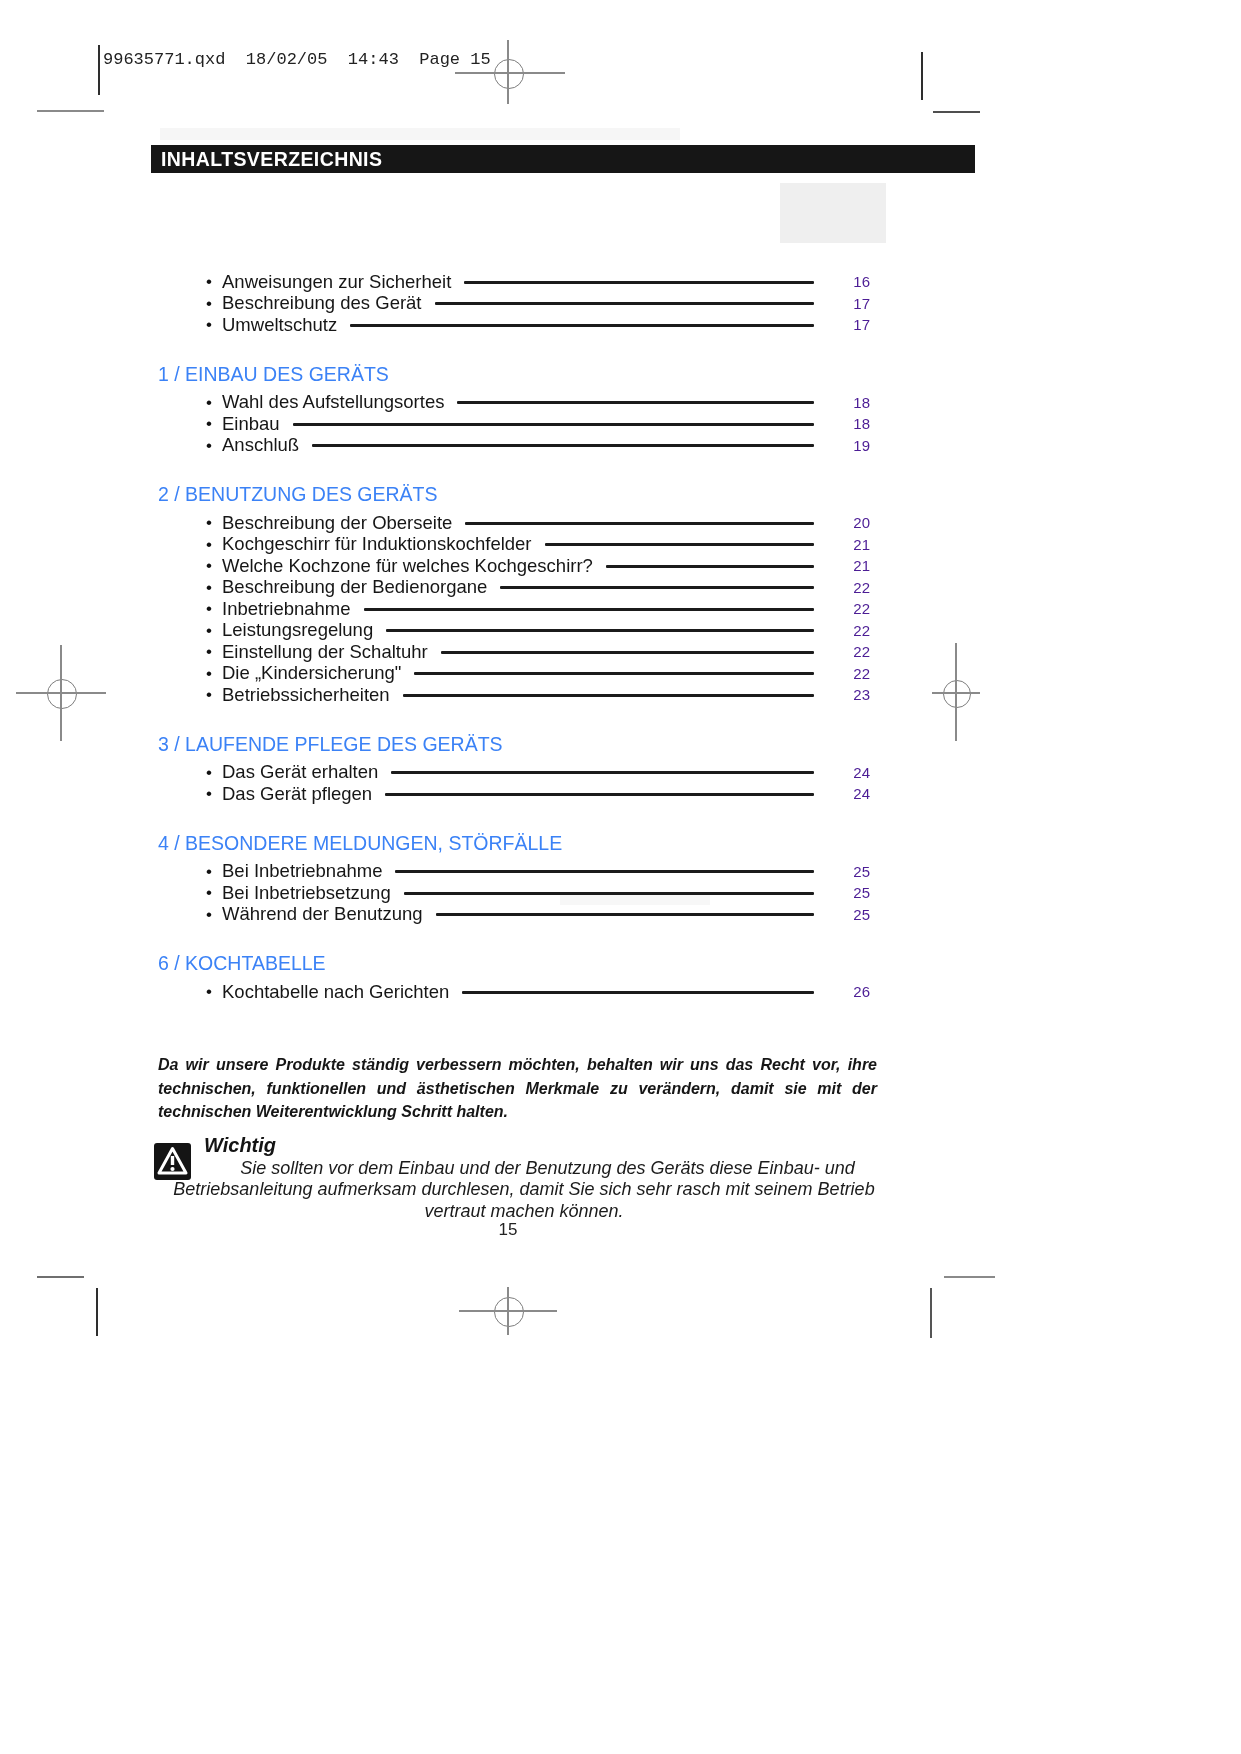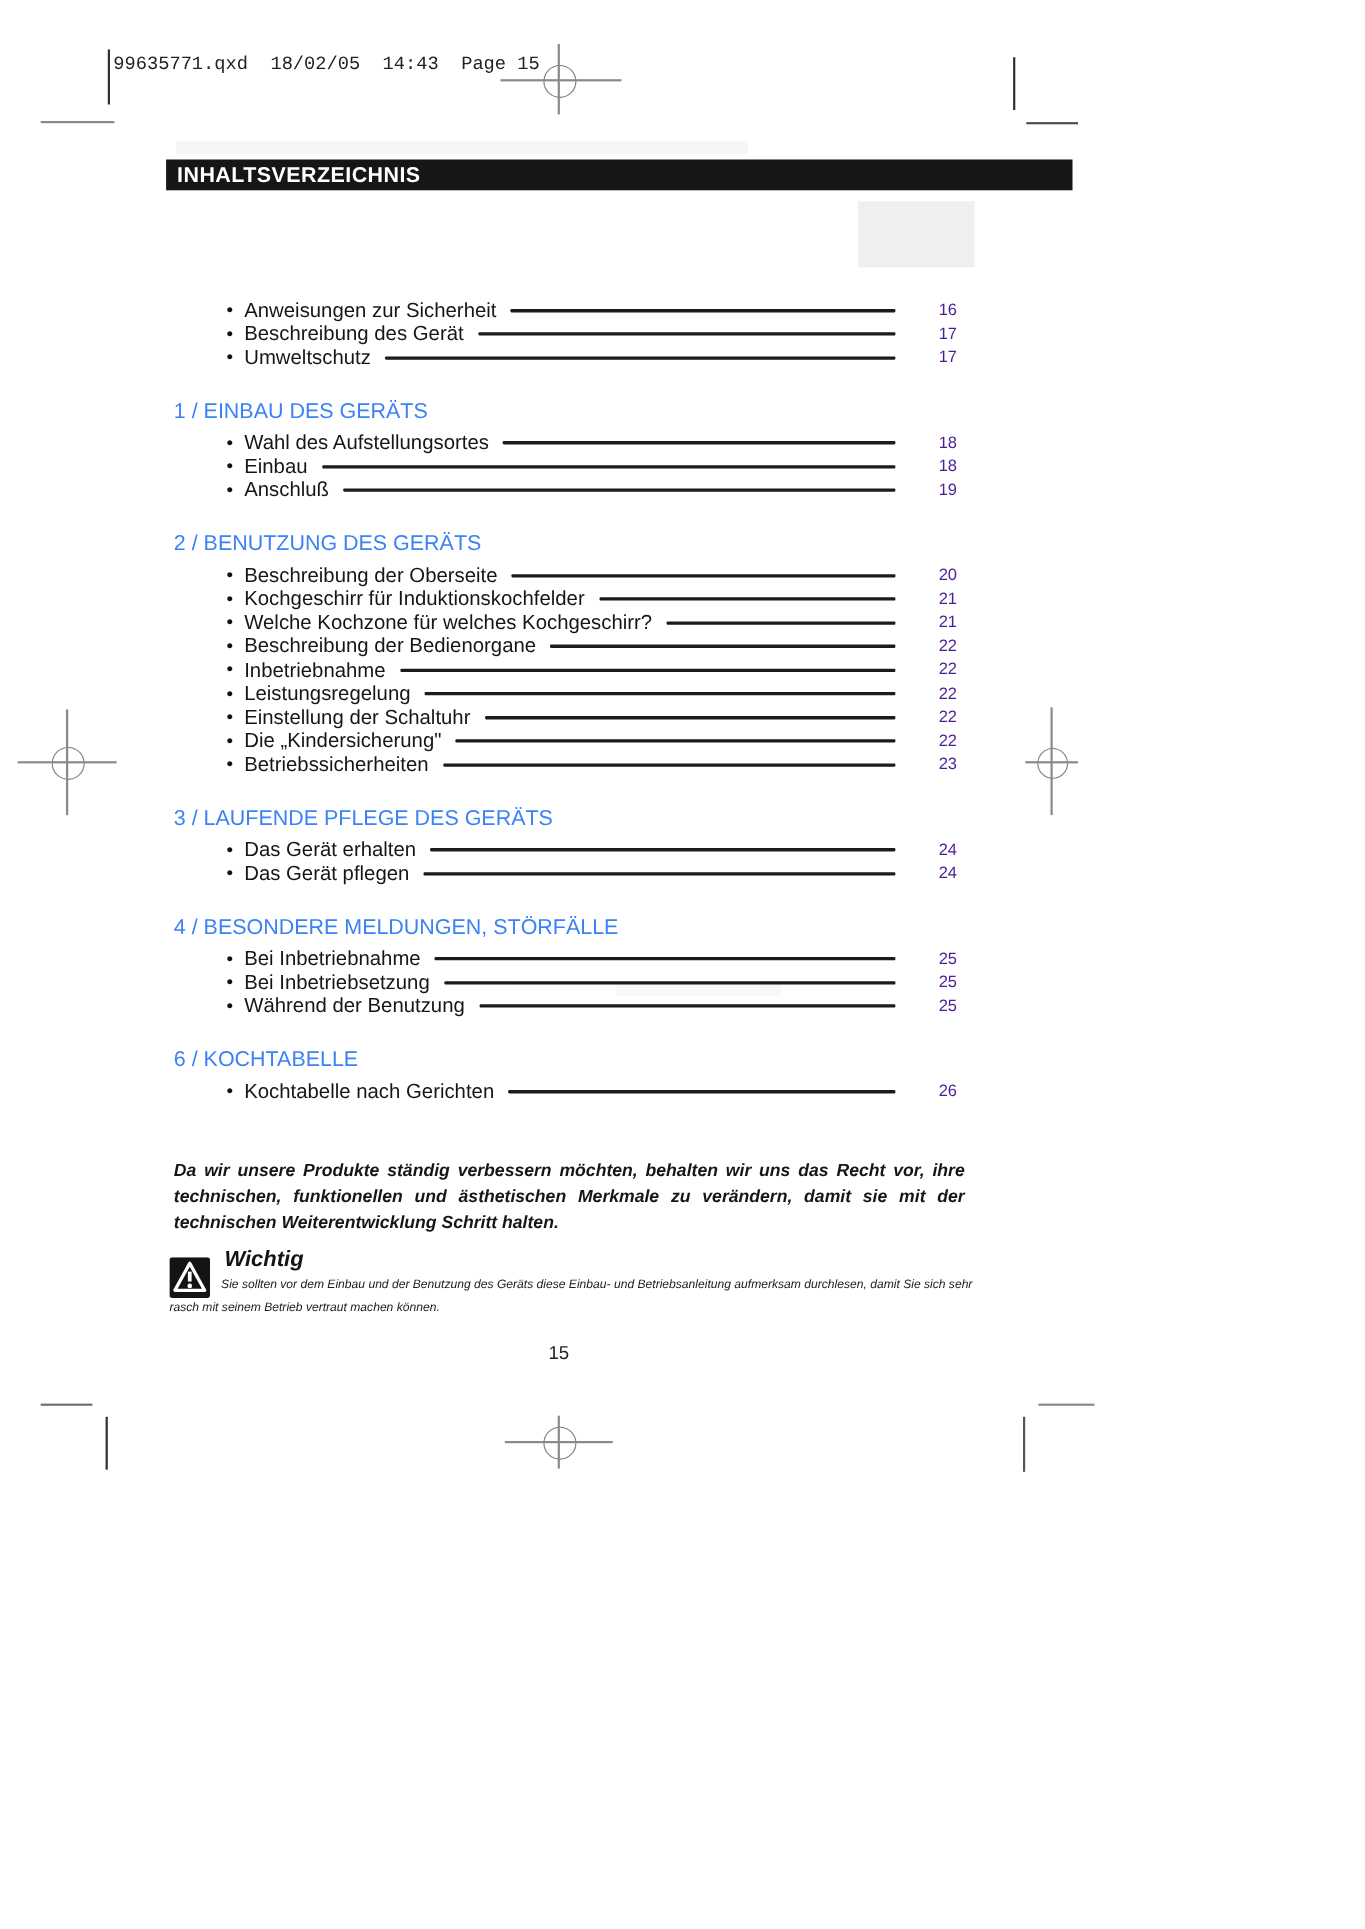--- a/index.html
+++ b/index.html
@@ -39,22 +39,22 @@
 
   
   .revision-note { position:absolute; left:158px; top:1053px; width:719px;
     font-size:16px; font-weight:bold; font-style:italic; line-height:23.5px;
     text-align:justify; color:#161616; }
 
   .important { position:absolute; left:154px; top:1133px; width:740px; }
   .warn-icon { position:absolute; left:0; top:10px; width:37px; height:37px; }
   .important-title { margin-left:50px; font-size:20px; font-weight:bold;
     font-style:italic; line-height:24px; color:#141414; }
-  .important-text { margin-top:1px; font-size:11px; font-style:italic;
-    line-height:21.3px; color:#1b1b1b; text-indent:47px; }
+  .important-text { margin-top:1px; font-size:18px; font-style:italic;
+    line-height:21.3px; color:#1b1b1b; text-indent:47px;text-align:center; }
 
   .folio { position:absolute; left:158px; top:1220px; width:700px; text-align:center;
     font-size:17px; color:#222; }
 </style>
 </head>
 <body>
 
 <div class="smudge" style="left:160px; top:128px; width:520px; height:12px; opacity:.55;"></div>
 <div class="smudge" style="left:780px; top:183px; width:106px; height:60px;"></div>
 <div class="smudge" style="left:560px; top:893px; width:150px; height:12px; opacity:.5;"></div>

